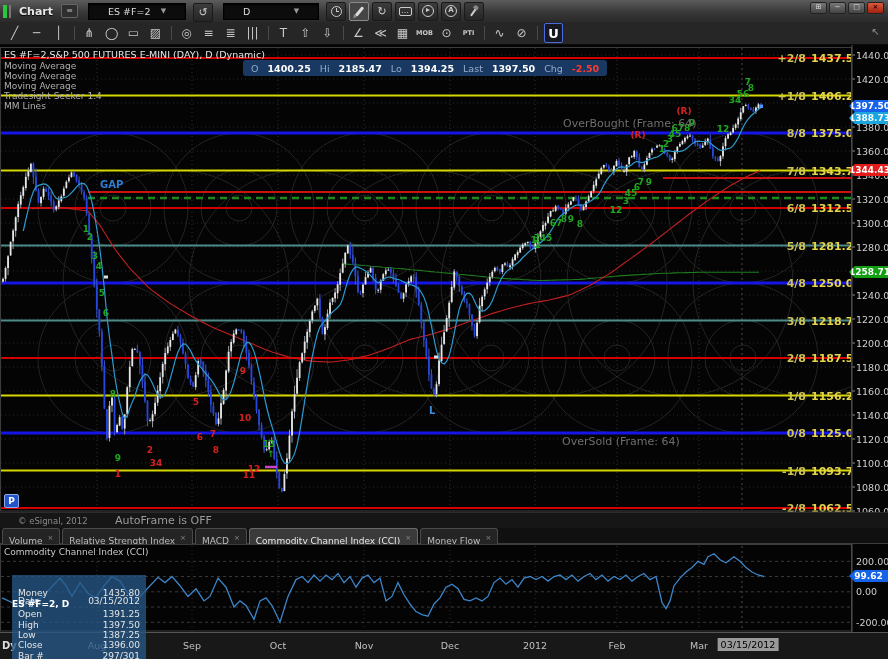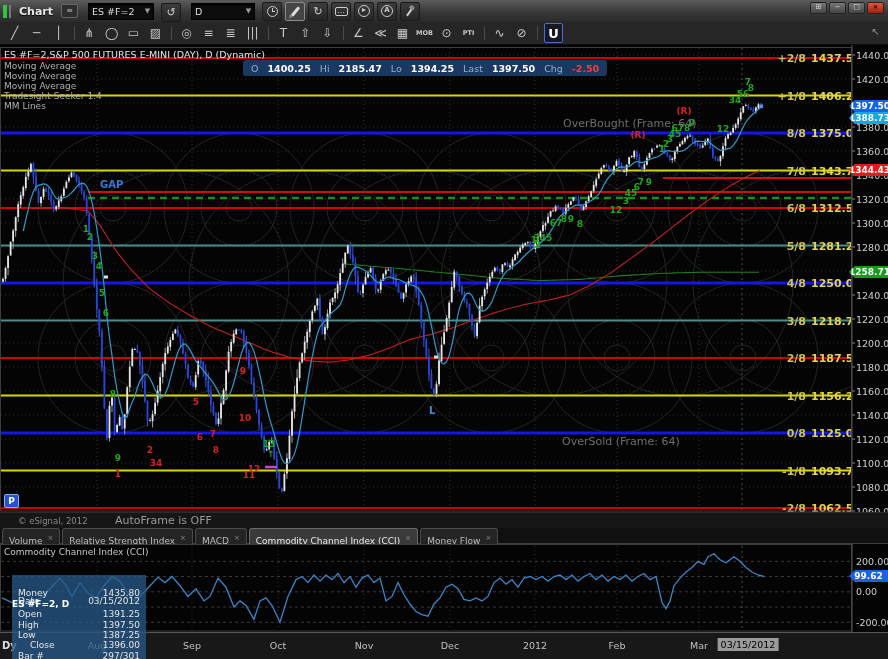--- a/index.html
+++ b/index.html
@@ -7,21 +7,21 @@
        font-family:"DejaVu Sans",sans-serif;color:#ccc;-webkit-font-smoothing:none;}
   
   #titlebar{position:absolute;left:0;top:0;width:888px;height:22px;
     background:linear-gradient(#5c5c5c,#383838 55%,#2a2a2a);display:flex;align-items:center;gap:4px;padding-left:3px;box-sizing:border-box;}
   .logo-bars{display:inline-flex;gap:2px;margin-right:2px;}
   .logo-bars i{display:block;width:4px;height:13px;background:#27c83c;}
   .logo-bars i.dim{width:2px;background:#777;}
   .tb-title{font-size:11px;font-weight:bold;color:#e8e8e8;text-shadow:0 1px 1px #000;margin:0 4px 0 2px;}
   .tb-badge{width:15px;height:12px;background:#2e2e2e;border:1px solid #666;border-radius:2px;color:#bbb;font-size:8px;line-height:12px;text-align:center;}
   .combo{height:15px;background:#0c0c0c;border:1px solid #000;box-shadow:inset 0 1px 2px #000;color:#ddd;font-size:9.5px;
-     display:inline-flex;align-items:center;justify-content:space-between;padding:0 3px;margin-left:6px;}
+     display:inline-flex;align-items:center;justify-content:space-between;padding:0 19px;margin-left:6px;}
   .combo .arr{color:#999;font-size:7px;margin-left:6px;}
   .tb-btn{width:18px;height:17px;margin-left:3px;background:linear-gradient(#3c3c3c,#252525);border:1px solid #1a1a1a;border-radius:2px;
      display:inline-flex;align-items:center;justify-content:center;color:#ccc;font-size:11px;}
   .tb-btn.active{border:1px solid #8a8a8a;background:#454545;}
   .icon-clock{width:11px;height:11px;border:1.5px solid #ccc;border-radius:50%;position:relative;box-sizing:border-box;}
   .icon-clock::before{content:"";position:absolute;left:4px;top:1.5px;width:1.5px;height:4px;background:#ccc;}
   .icon-clock::after{content:"";position:absolute;left:4px;top:4px;width:3.5px;height:1.5px;background:#ccc;}
   .icon-pencil{width:3px;height:11px;background:#ddd;transform:rotate(40deg);border-radius:1px;position:relative;}
   .icon-pencil::after{content:"";position:absolute;left:-1px;bottom:-4px;border-left:2.5px solid transparent;border-right:2.5px solid transparent;border-top:4px solid #888;}
   .icon-quill{width:2px;height:11px;background:#ccc;transform:rotate(35deg);border-radius:1px;position:relative;}
@@ -1110,21 +1110,21 @@
         <span>1391.25</span>
       </div>
       <div class="dw-row" style="top: 44.6px;">
         <span>High</span>
         <span>1397.50</span>
       </div>
       <div class="dw-row" style="top: 55px; gap: 33px;">
         <span>Low</span>
         <span>1387.25</span>
       </div>
-      <div class="dw-row" style="top: 65.4px; margin-left: 12px;">
+      <div class="dw-row" style="top: 65.4px;">
         <span>Close</span>
         <span>1396.00</span>
       </div>
       <div class="dw-row" style="top: 75.8px;">
         <span>Bar #</span>
         <span>297/301</span>
       </div>
     </div>
 
 <div style="position: absolute; left: 4px; top: 494px; width: 13px; height: 12px; background: rgb(34, 85, 204); border: 1px solid rgb(143, 168, 232); border-radius: 2px; color: rgb(255, 255, 255); font-size: 9px; font-weight: bold; text-align: center; line-height: 12px; z-index: 4;">P</div>

